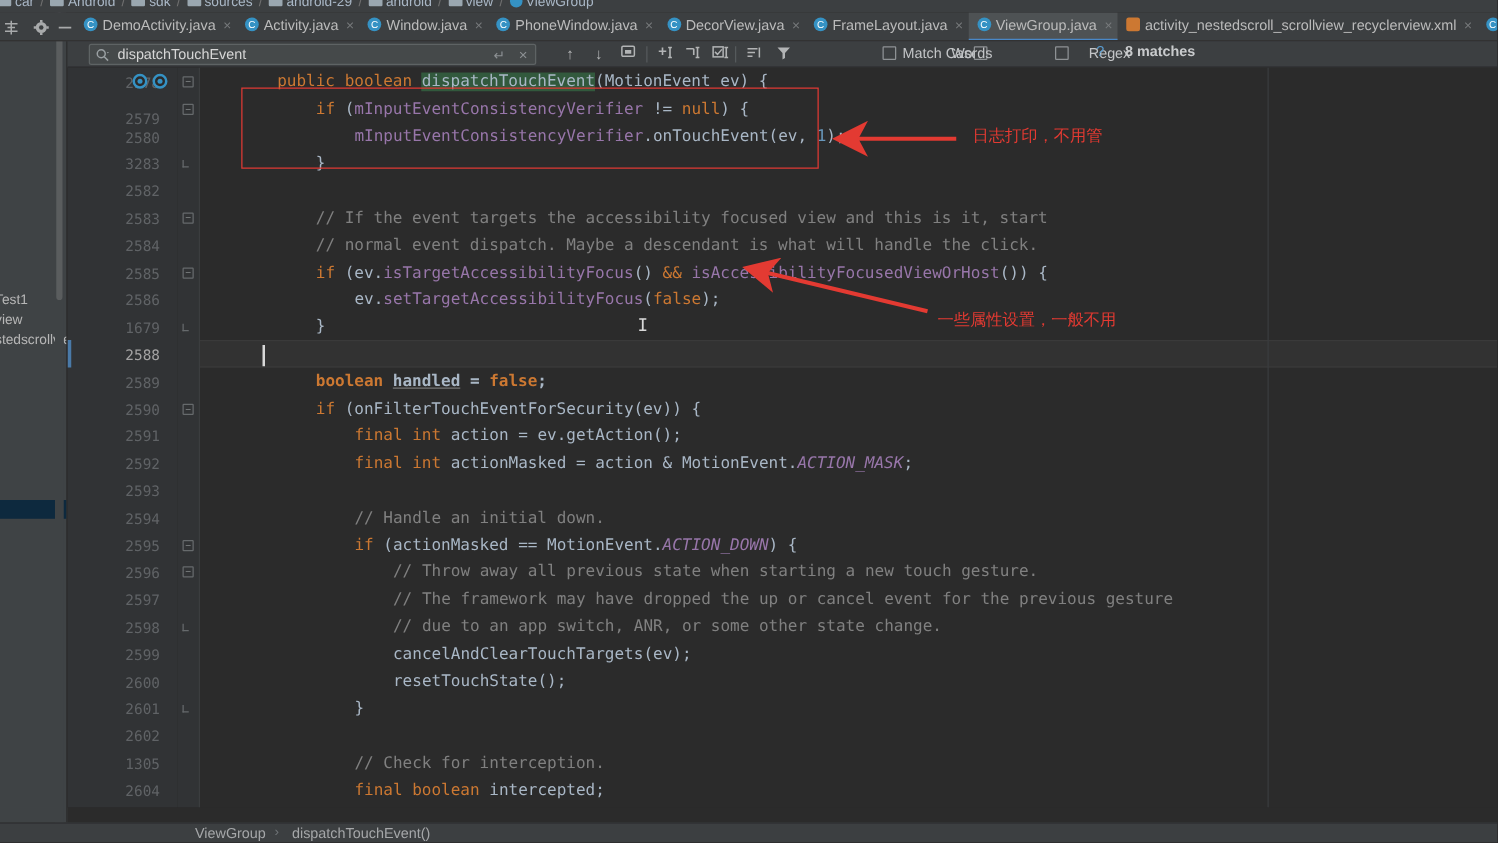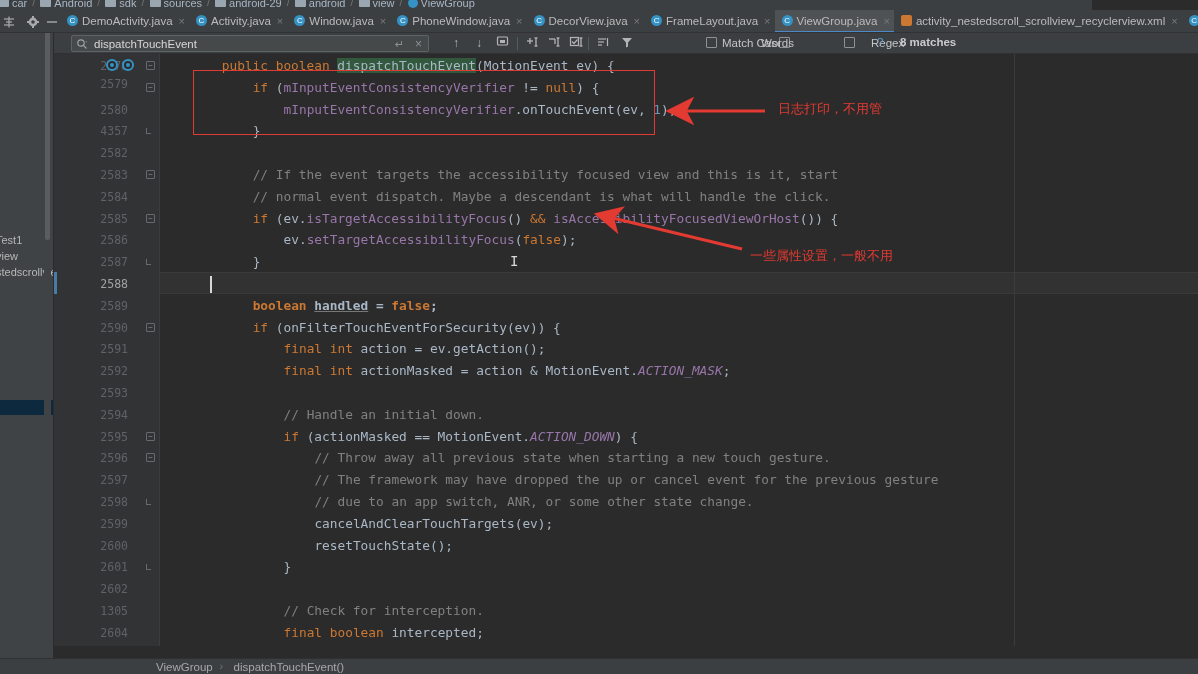--- a/index.html
+++ b/index.html
@@ -8,21 +8,21 @@
     overflow: hidden;
     background: #2b2b2b;
     font-family: "Liberation Sans", sans-serif;
     font-size: 12px;
     color: #bbbbbb;
   }
   #root { position: relative; width: 1198px; height: 674px; }
 
   
   .crumb-strip {
-    position: absolute; left: 0; top: 0; width: 1092px; height: 10px;
+    position: absolute; left: 0; top: 0; width: 1198px; height: 10px;
     background: #3c3f41; overflow: hidden;
   }
   .crumb-strip .crumbs {
     position: absolute; left: -2px; top: -5px;
     white-space: nowrap; font-size: 11px; color: #a9b7c6;
     line-height: 14px;
   }
   .crumb { display: inline-block; vertical-align: middle; }
   .crumb .fo {
     display: inline-block; width: 11px; height: 8px; background: #9aa7b0;
@@ -370,29 +370,29 @@
       </div>
     <div class="q-mark" style="left:823px">?</div>
     <div class="matches" style="left:846px">8 matches</div>
   </div>
 
   <div class="editor">
     <div class="gutter">
       <div class="sel-mark" id="sel-mark" style="top: 218px;"></div>
       <div id="linenums">
           <div class="ln" style="top: 1px;">2578</div>
-          <div class="ln" style="top: 19px; margin-left: 36px;">2579</div>
+          <div class="ln" style="top: 30px; margin-left: 36px;">2579</div>
           <div class="ln" style="top: 44.6px;">2580</div>
-          <div class="ln" style="top: 66.4px;">4357</div>
+          <div class="ln" style="top: 66.4px;">3283</div>
           <div class="ln" style="top: 88.2px;">2582</div>
           <div class="ln" style="top: 110px;">2583</div>
           <div class="ln" style="top: 131.8px;">2584</div>
           <div class="ln" style="top: 153.6px;">2585</div>
           <div class="ln" style="top: 175.4px;">2586</div>
-          <div class="ln" style="top: 197.2px;">2587</div>
+          <div class="ln" style="top: 197.2px;">1679</div>
           <div class="ln cur" style="top: 219px;">2588</div>
           <div class="ln" style="top: 240.8px;">2589</div>
           <div class="ln" style="top: 262.6px;">2590</div>
           <div class="ln" style="top: 284.4px;">2591</div>
           <div class="ln" style="top: 306.2px;">2592</div>
           <div class="ln" style="top: 328px;">2593</div>
           <div class="ln" style="top: 349.8px;">2594</div>
           <div class="ln" style="top: 371.6px;">2595</div>
           <div class="ln" style="top: 393.4px;">2596</div>
           <div class="ln" style="top: 415.2px; text-align: right;">2597</div>

